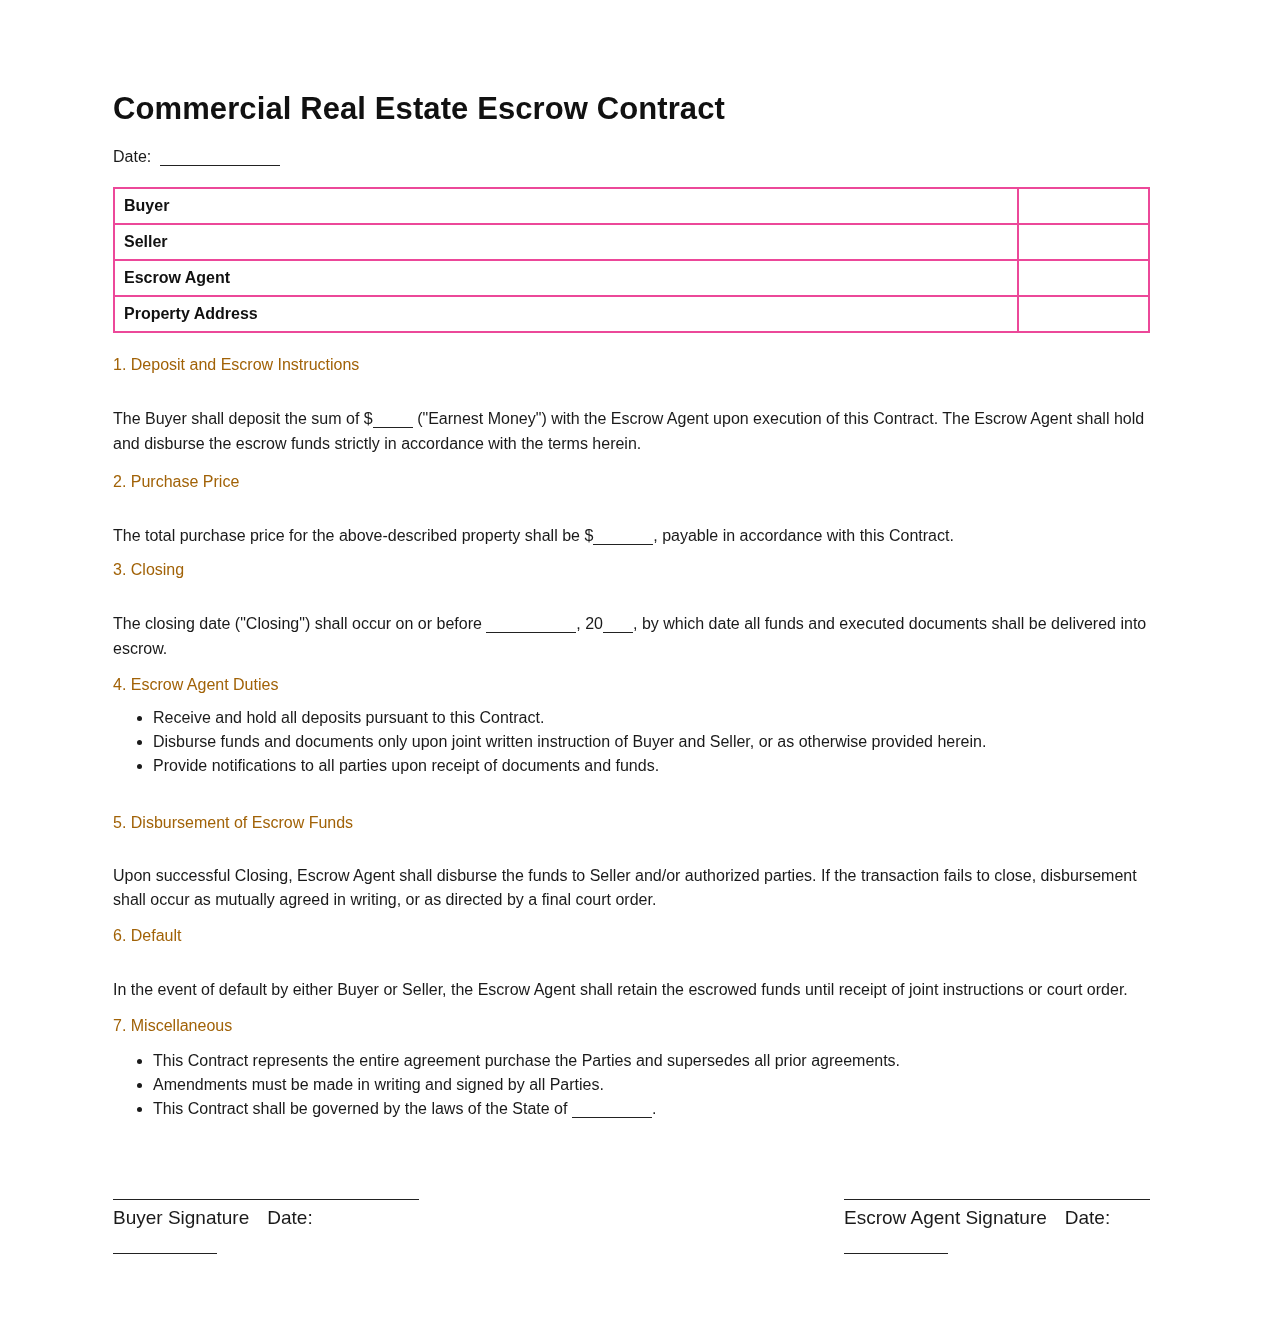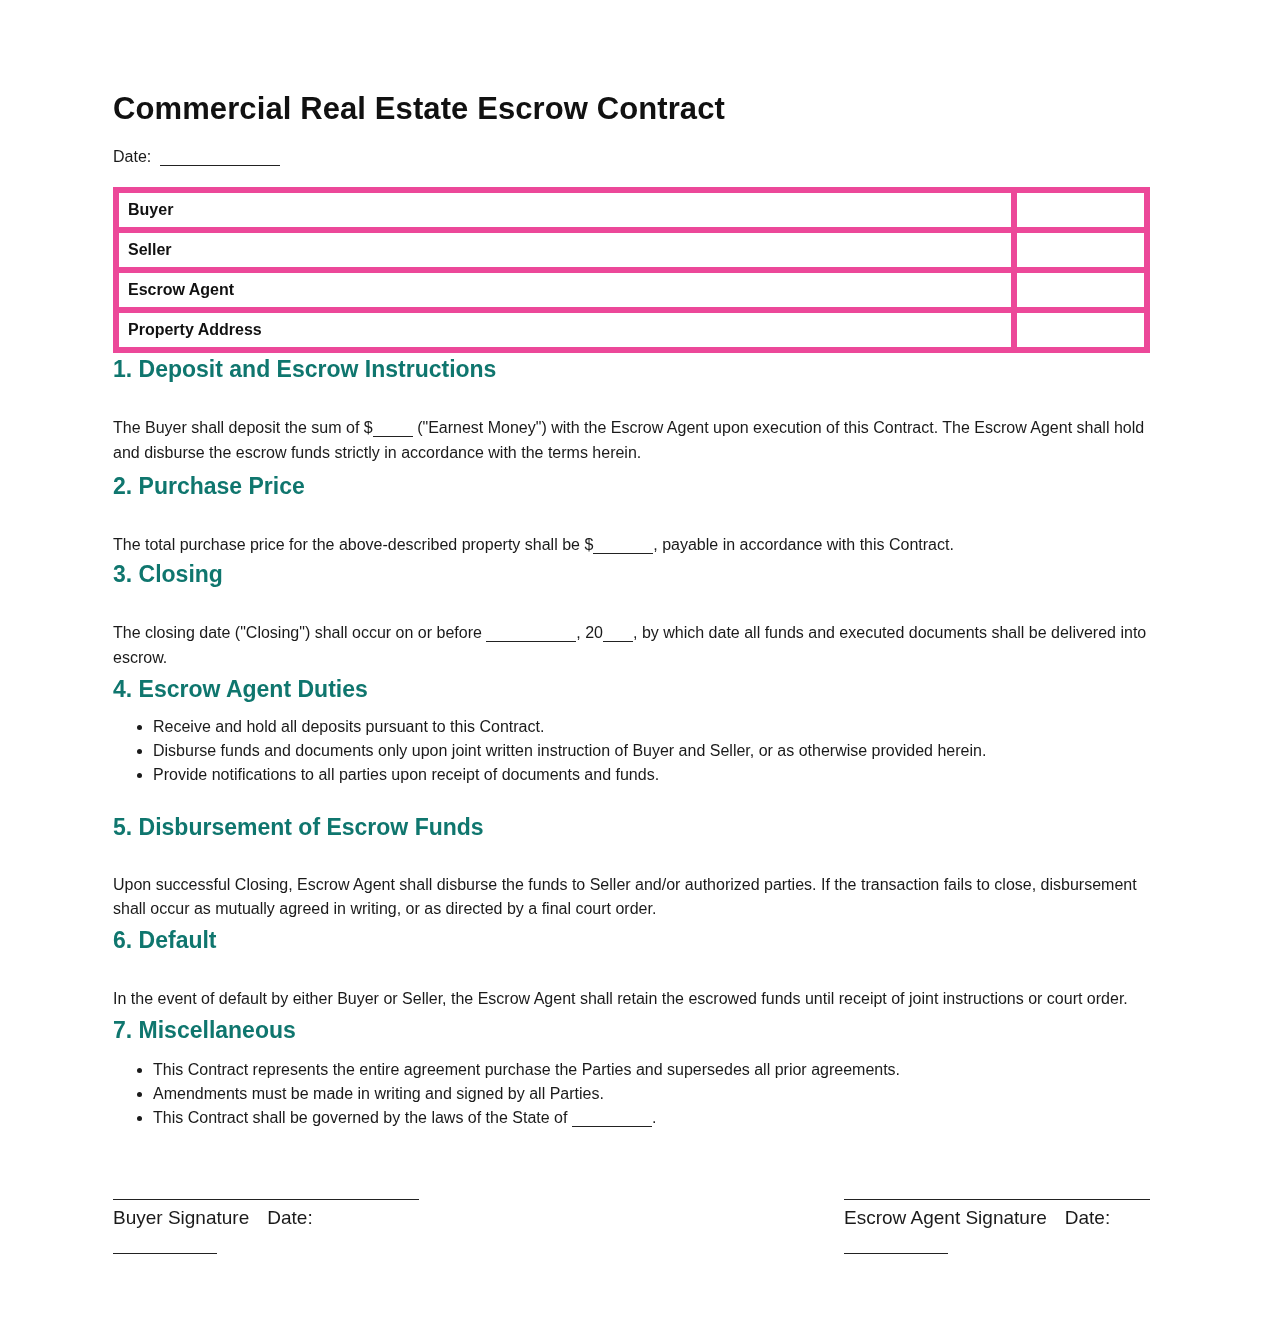--- a/index.html
+++ b/index.html
@@ -12,25 +12,25 @@
     h1 {
       position: absolute; top: 91px; left: 0; margin: 0;
       font-size: 31px; font-weight: bold; color: #111; letter-spacing: 0.1px;
     }
     .date-line { position: absolute; top: 148px; left: 0; font-size: 16px; }
     .blank { display: inline-block; border-bottom: 1px solid #222; vertical-align: baseline; height: 1em; margin-bottom: -4px; }
     table.parties {
       position: absolute; top: 187px; left: 0; width: 1037px;
       border-collapse: collapse; font-size: 16px;
     }
-    table.parties td { border: 6px solid #ec4899; height: 34px; padding: 0 9px; }
+    table.parties td { border: 2px solid #ec4899; height: 34px; padding: 0 9px; }
     table.parties td.label { font-weight: bold; color: #111; width: 888px; }
     table.parties td.value { width: 111px; }
     .section { position: absolute; left: 0; width: 1037px; }
-    .section h2 { margin: 0; font-size: 23px; font-weight: bold; color: #0f766e; }
+    .section h2 { margin: 0; font-size: 16px; font-weight: normal; color: #a16207; }
     .section p { margin: 32px 0 0 0; font-size: 16px; line-height: 25px; }
     .section ul { margin: 12px 0 0 0; padding-left: 40px; font-size: 16px; line-height: 24px; }
     .sigs { position: absolute; top: 1199px; left: 0; width: 1037px; display: flex; justify-content: space-between; font-size: 19px; }
     .sig { width: 306px; }
     .sig .line { border-top: 1px solid #222; height: 0; }
     .sig .cap { margin-top: 5px; line-height: 26px; }
     .sig .cap .gap { display: inline-block; width: 18px; }
   </style>
 </head>
 <body>

